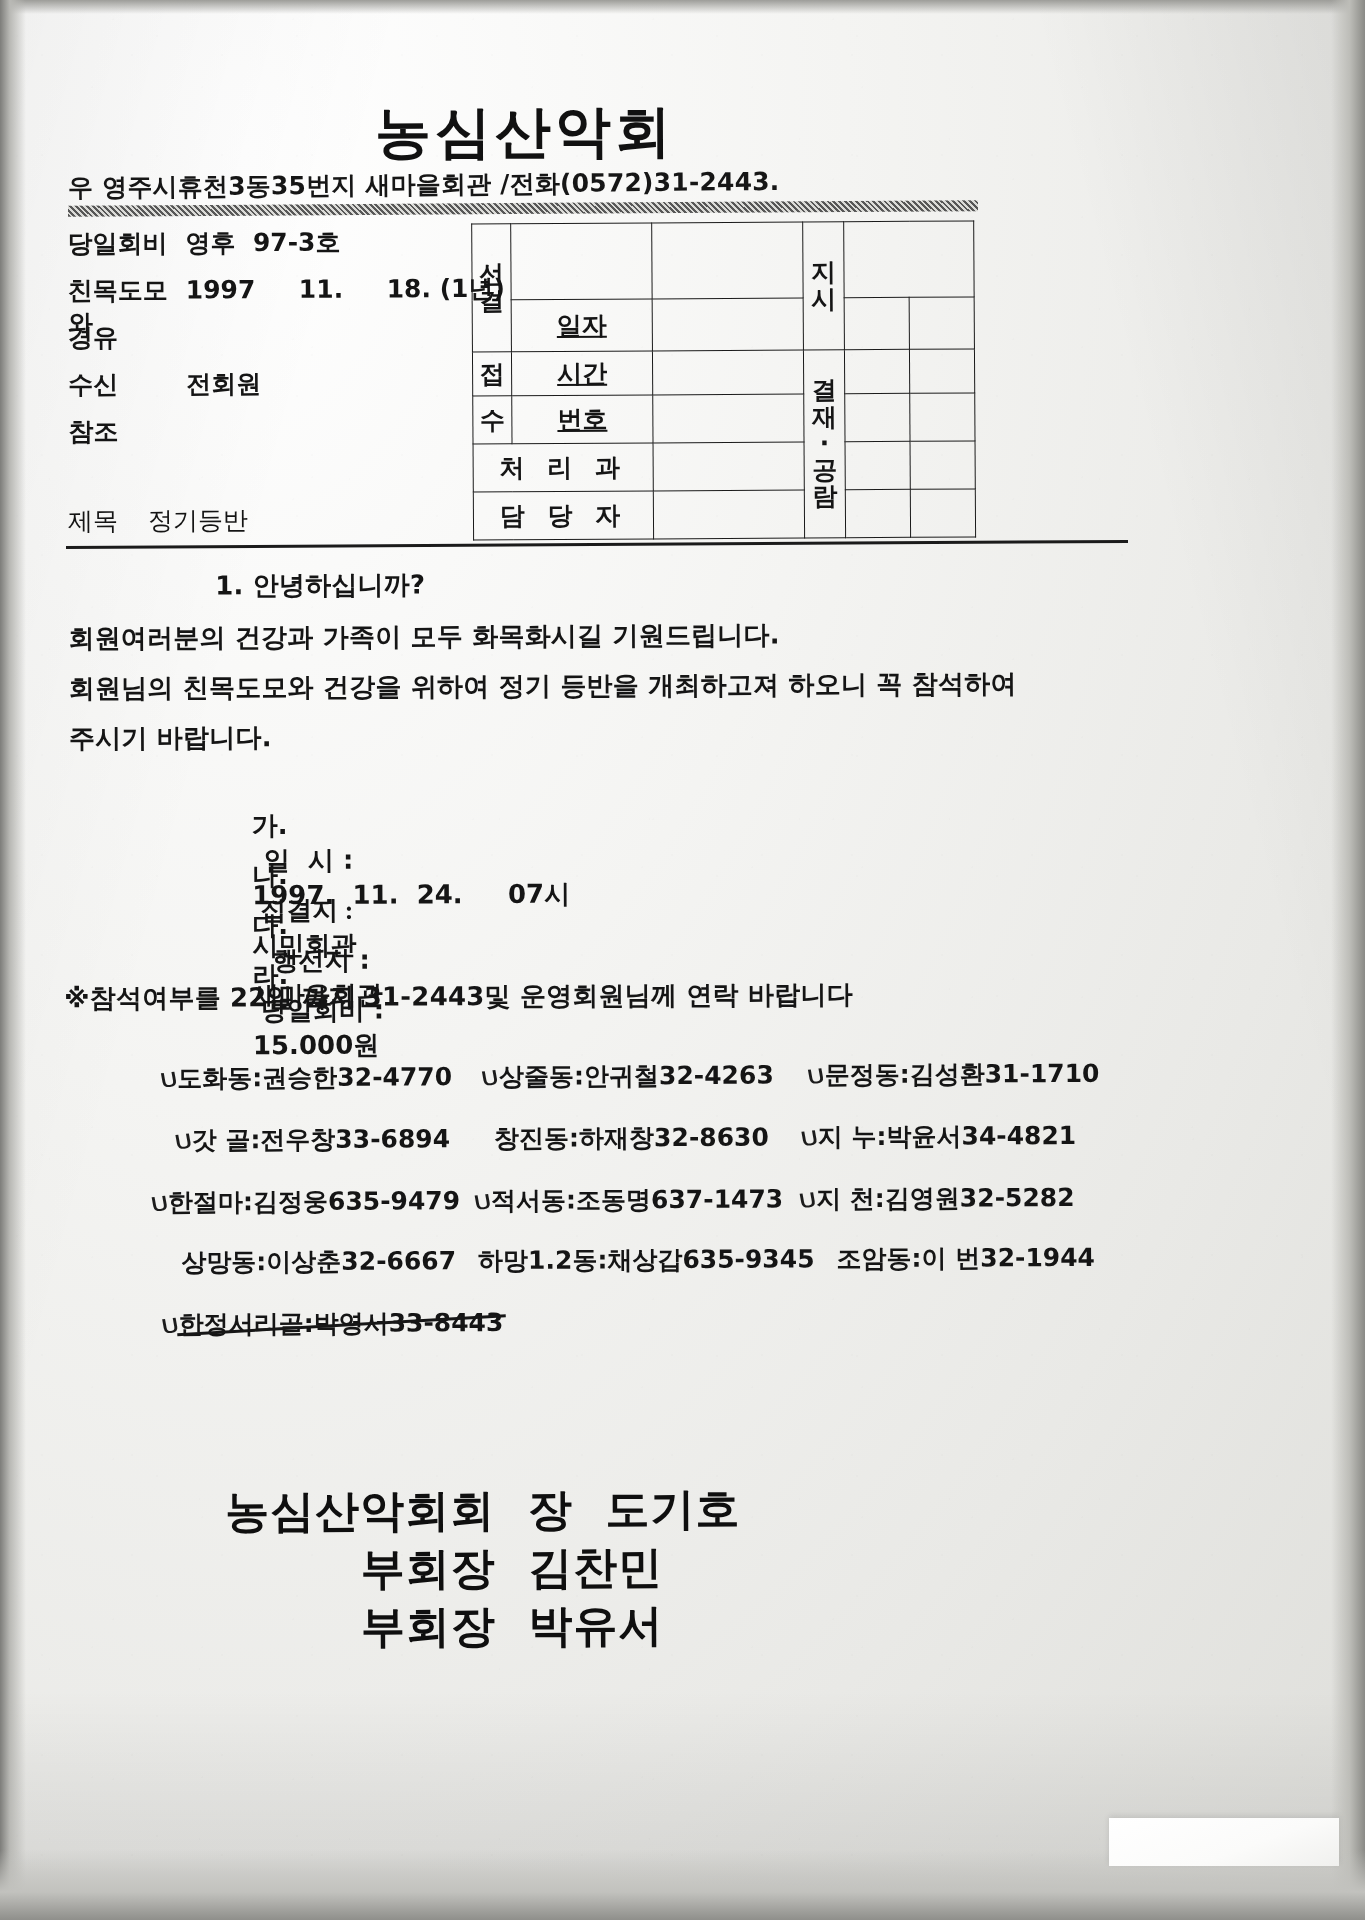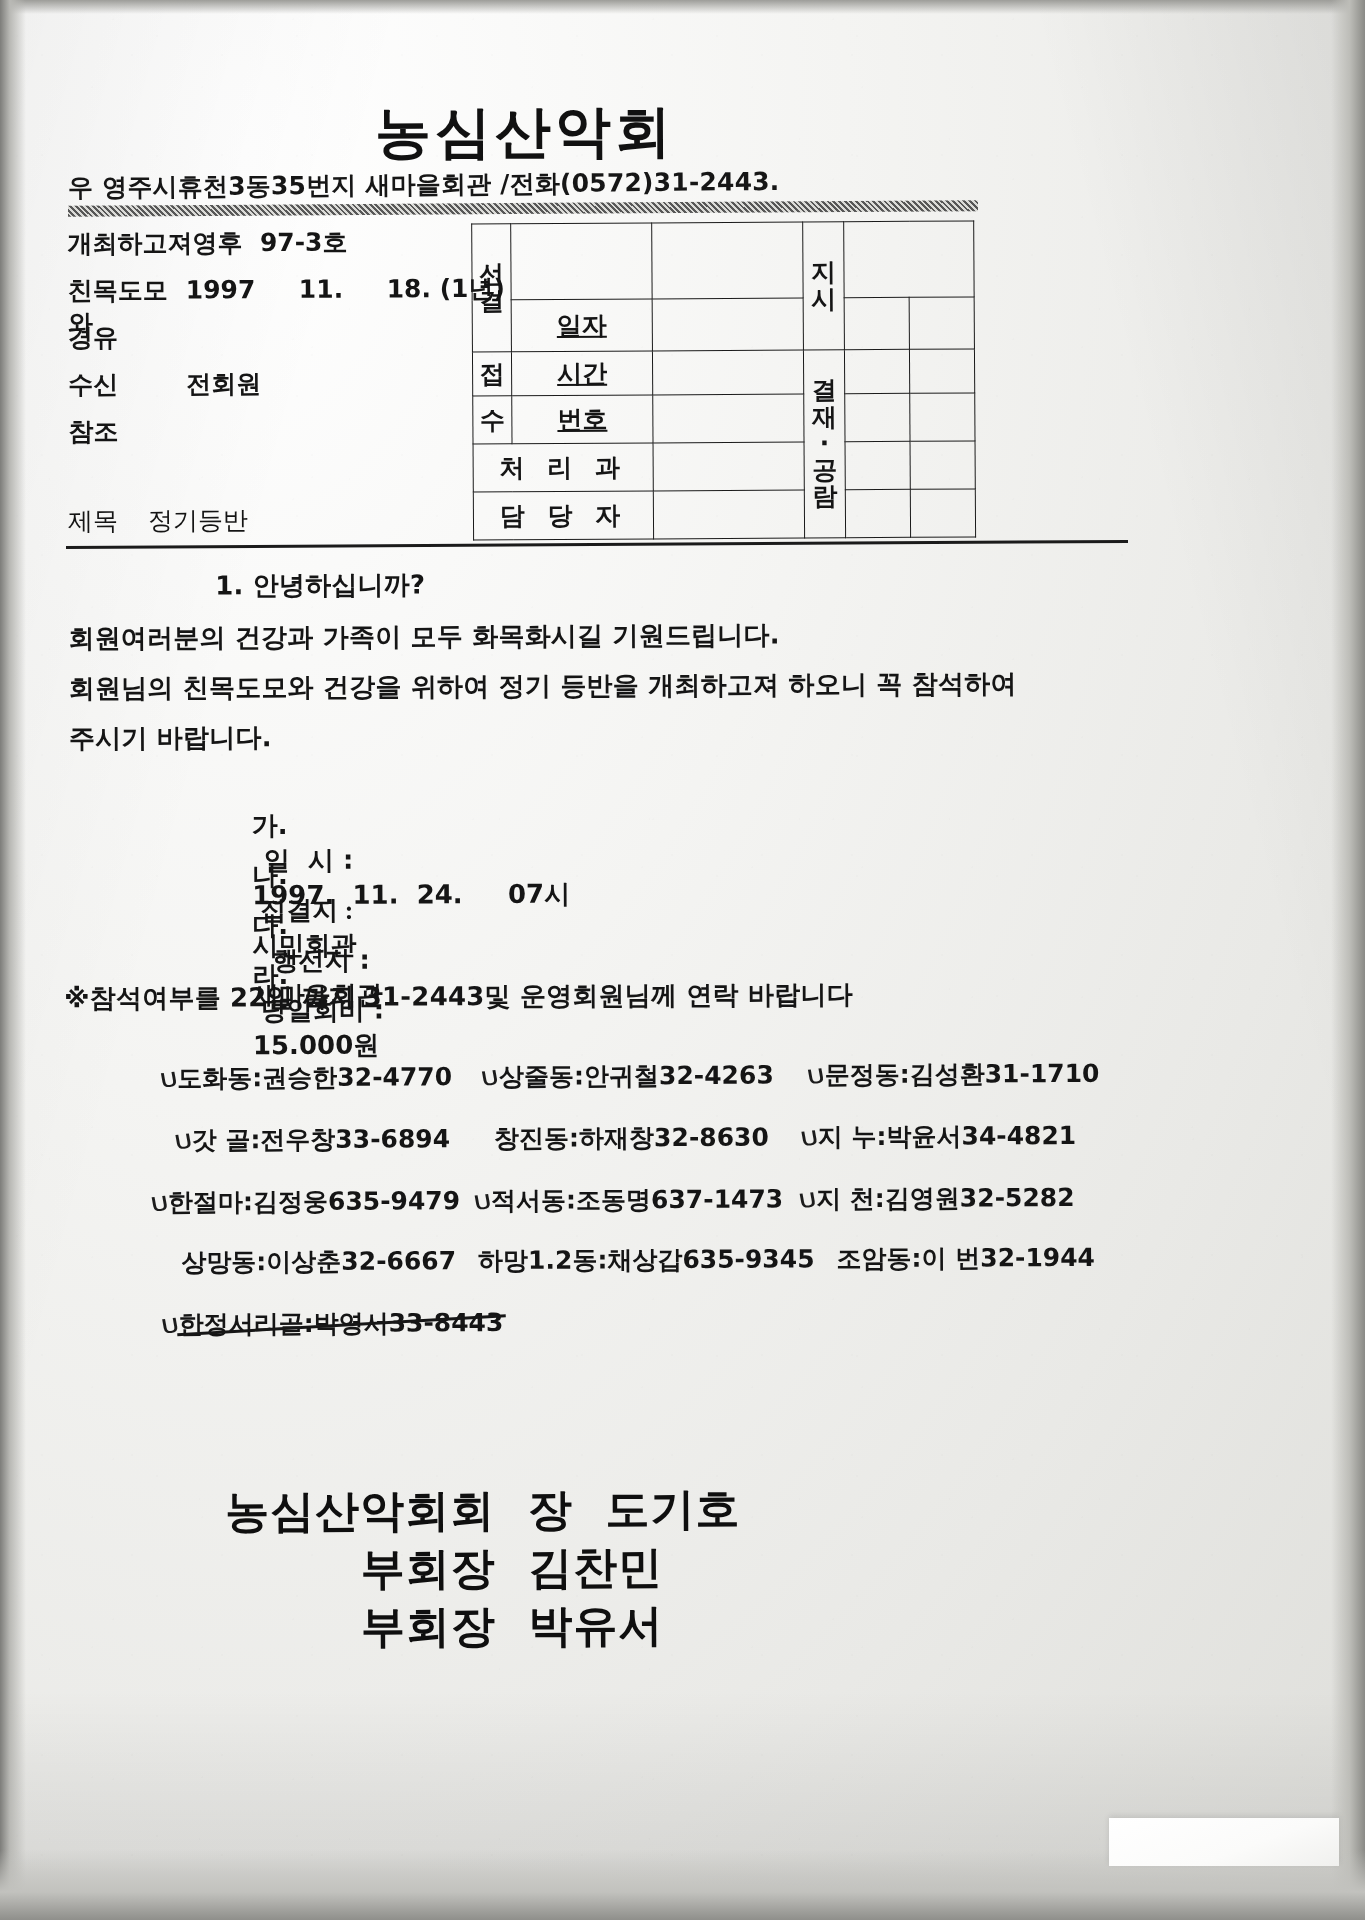--- a/index.html
+++ b/index.html
@@ -143,21 +143,21 @@
   <div id="corner-b"></div>
 
   <div id="org-title">농심산악회</div>
 
   <div id="addr-line">우  영주시휴천3동35번지  새마을회관  /전화(0572)31-2443.</div>
 
   <div id="rule-thick"></div>
 
   <div id="meta">
     <div class="meta-row">
-      <span class="meta-label">개최하고져</span>
+      <span class="meta-label">당일회비</span>
       <span class="meta-value">영후  97-3호</span>
     </div>
     <div class="meta-row">
       <span class="meta-label">친목도모와</span>
       <span class="meta-value">1997     11.     18. (1년)</span>
     </div>
     <div class="meta-row">
       <span class="meta-label">경유</span>
       <span class="meta-value"></span>
     </div>

